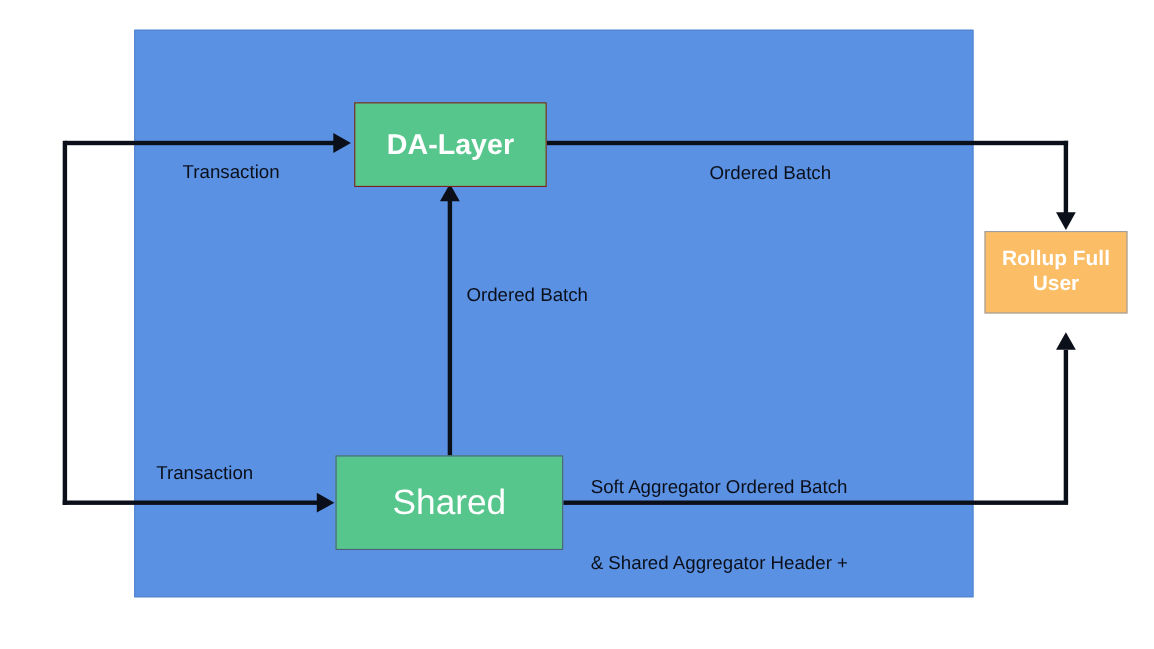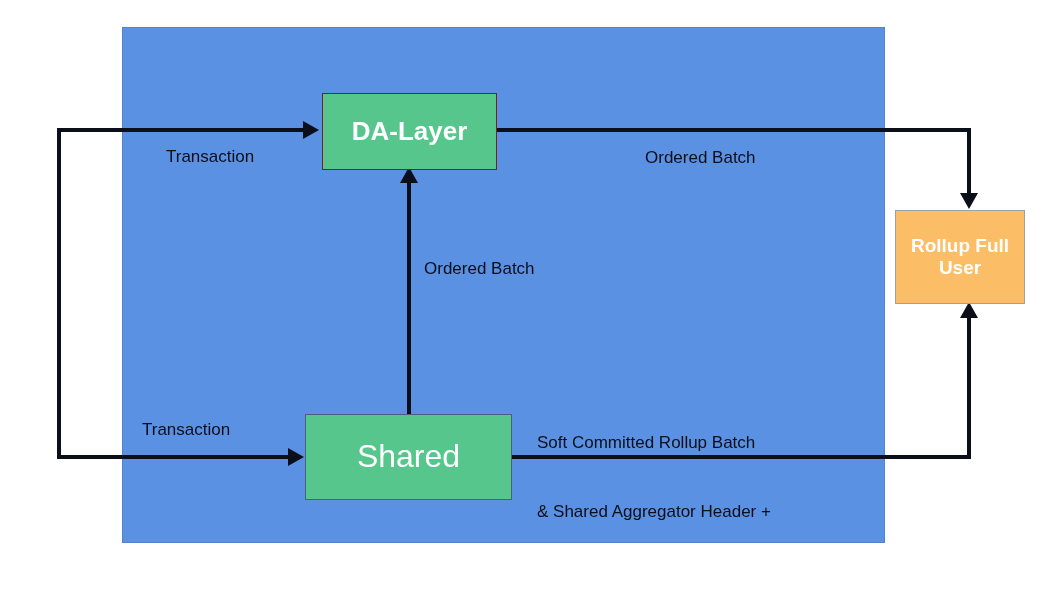--- a/index.html
+++ b/index.html
@@ -67,21 +67,21 @@
     background: #57C68C;
     color: #ffffff;
     font-size: 32px;
     font-weight: 400;
     border: 1px solid #4a5f7a;
     z-index: 6;
   }
 
   .node-rollup {
     left: 895px; top: 210px;
-    width: 130px; height: 94px;
+    width: 130px; height: 75px;
     background: #FBBD65;
     color: #ffffff;
     font-size: 19px;
     font-weight: 700;
     border: 1px solid #9aa0a6;
     z-index: 6;
   }
 
   
   .line-h {
@@ -194,17 +194,17 @@
 
   <div class="abs label lbl-tx-top">Transaction</div>
 
   <div class="abs label lbl-ob-top">Ordered Batch</div>
 
   <div class="abs label lbl-ob-mid">Ordered Batch</div>
 
   <div class="abs label lbl-tx-bot">Transaction</div>
 
   <div class="abs label lbl-soft">
-    <div>Soft Committed Rollup Batch</div>
+    <div>Soft Aggregator Ordered Batch</div>
     <div>&amp; Shared Aggregator Header +</div>
   </div>
 
 </div>
 
 </body></html>

